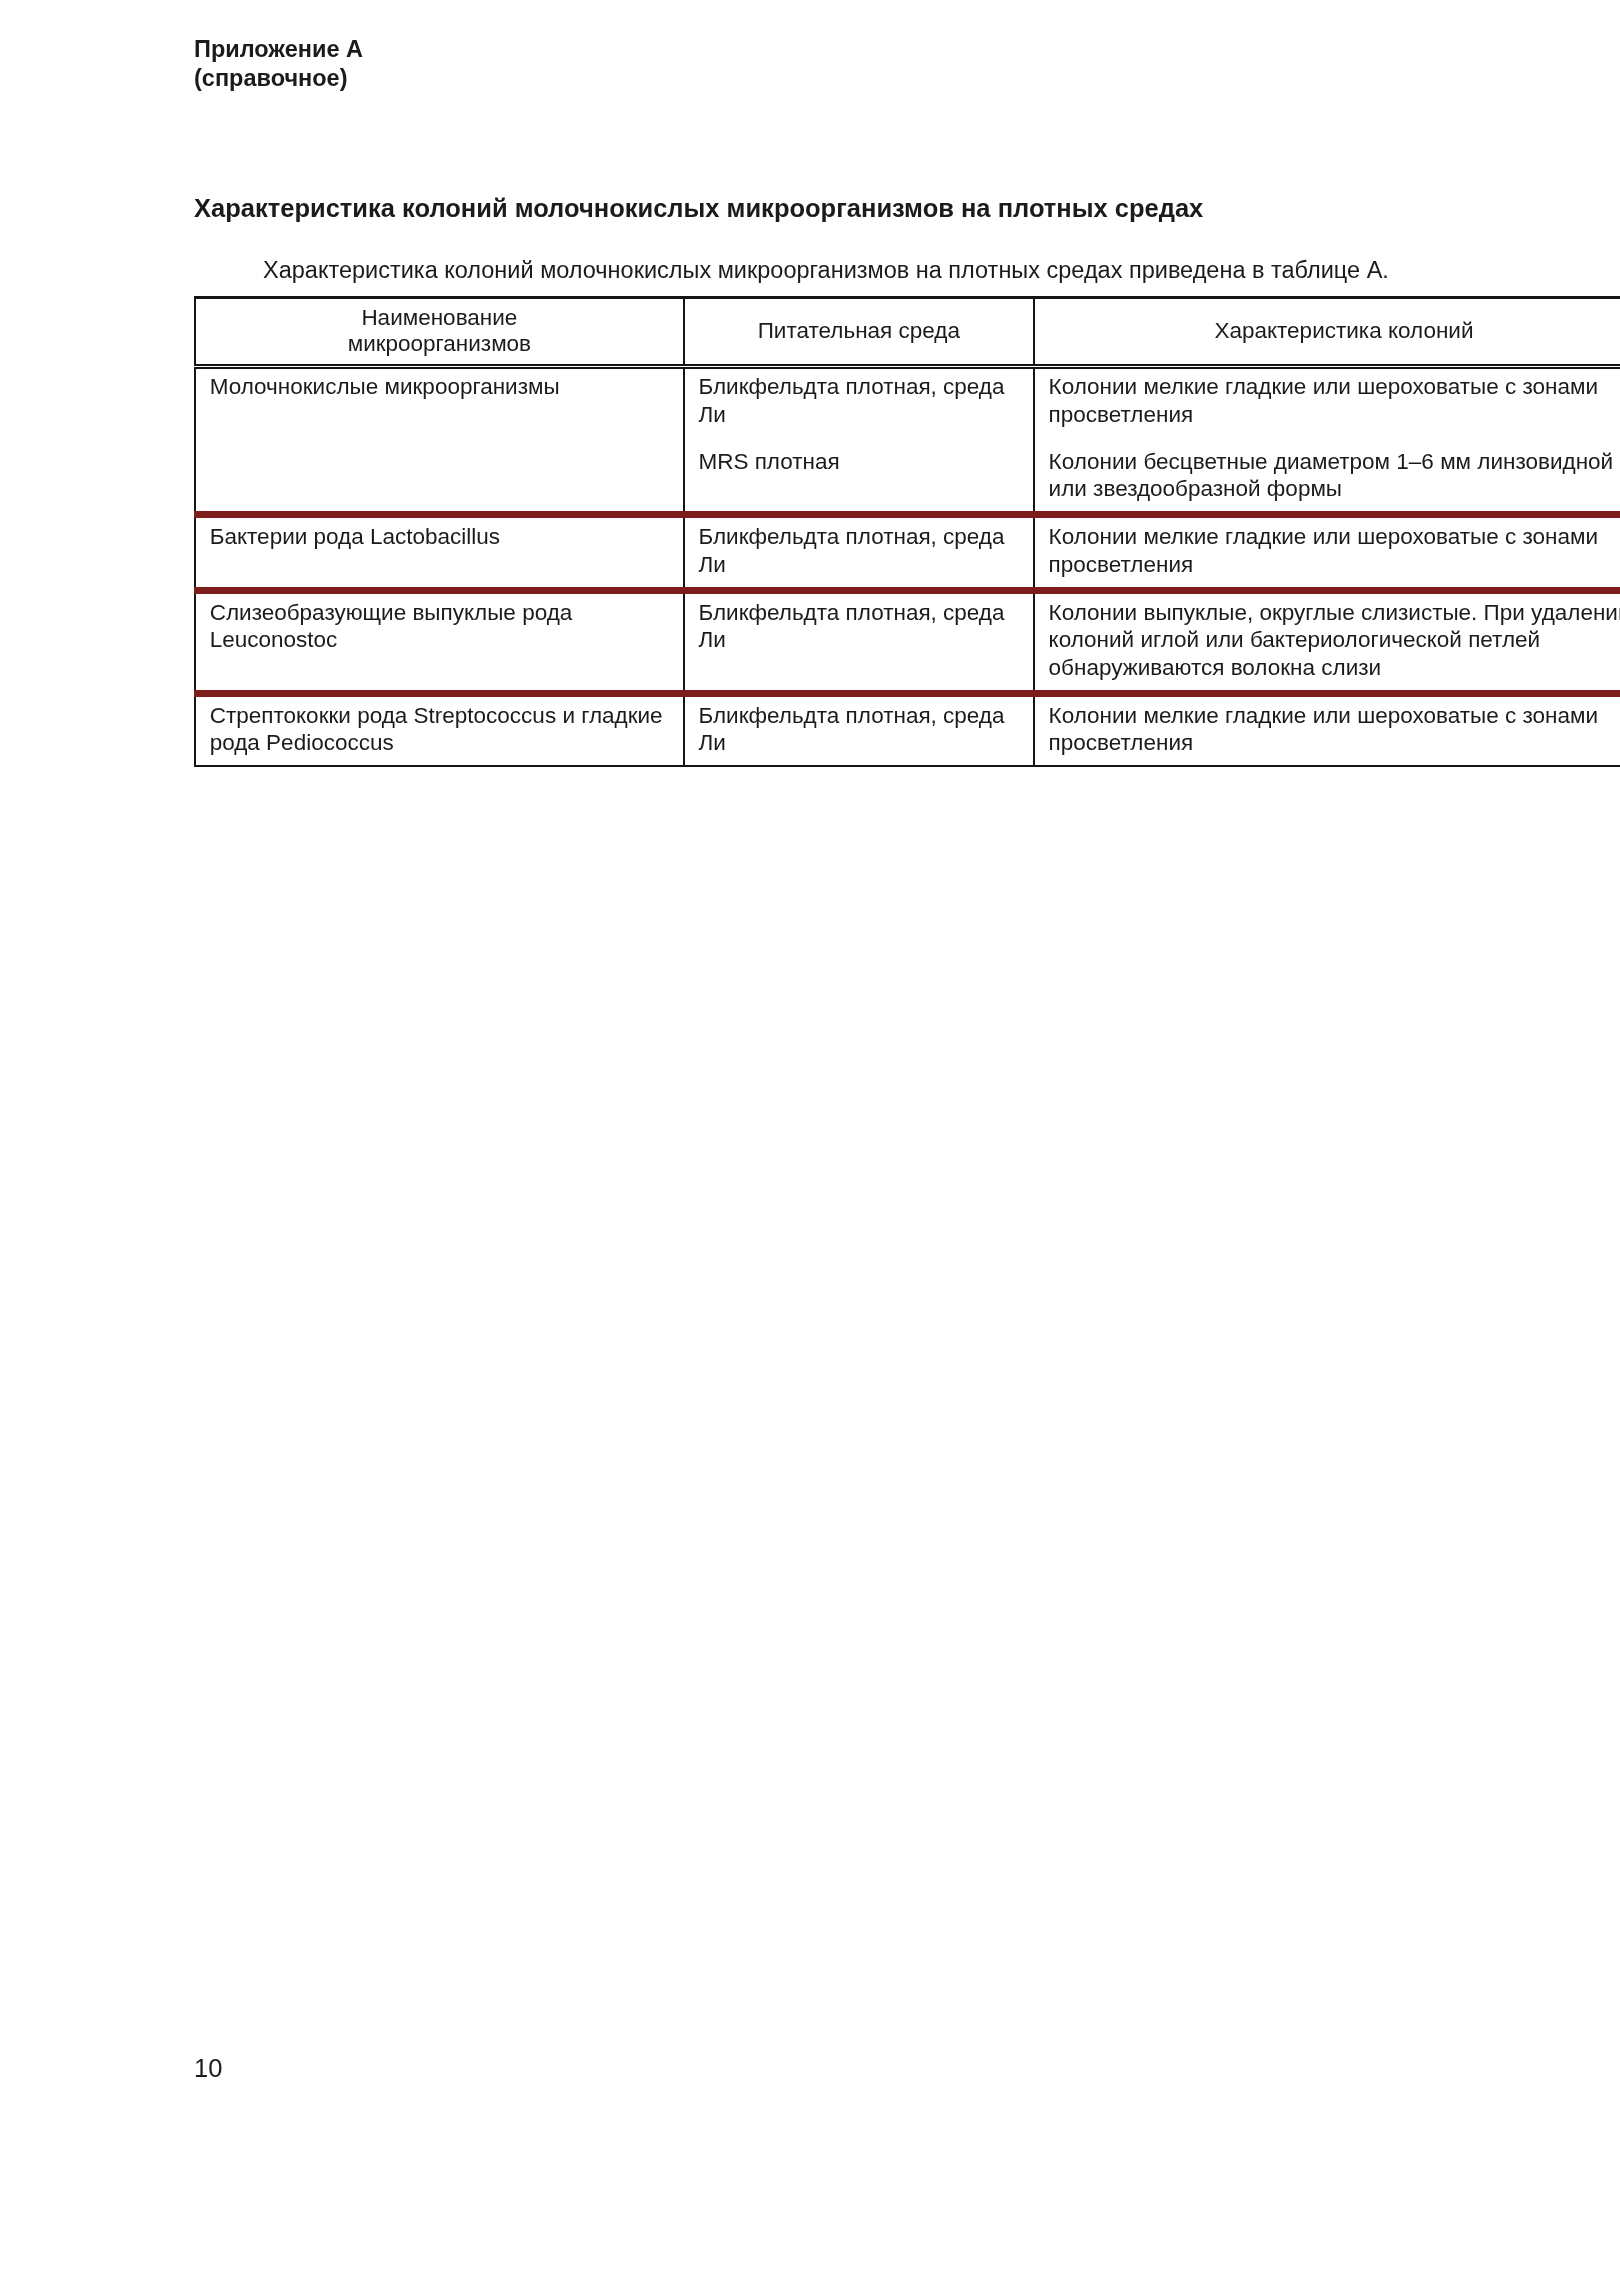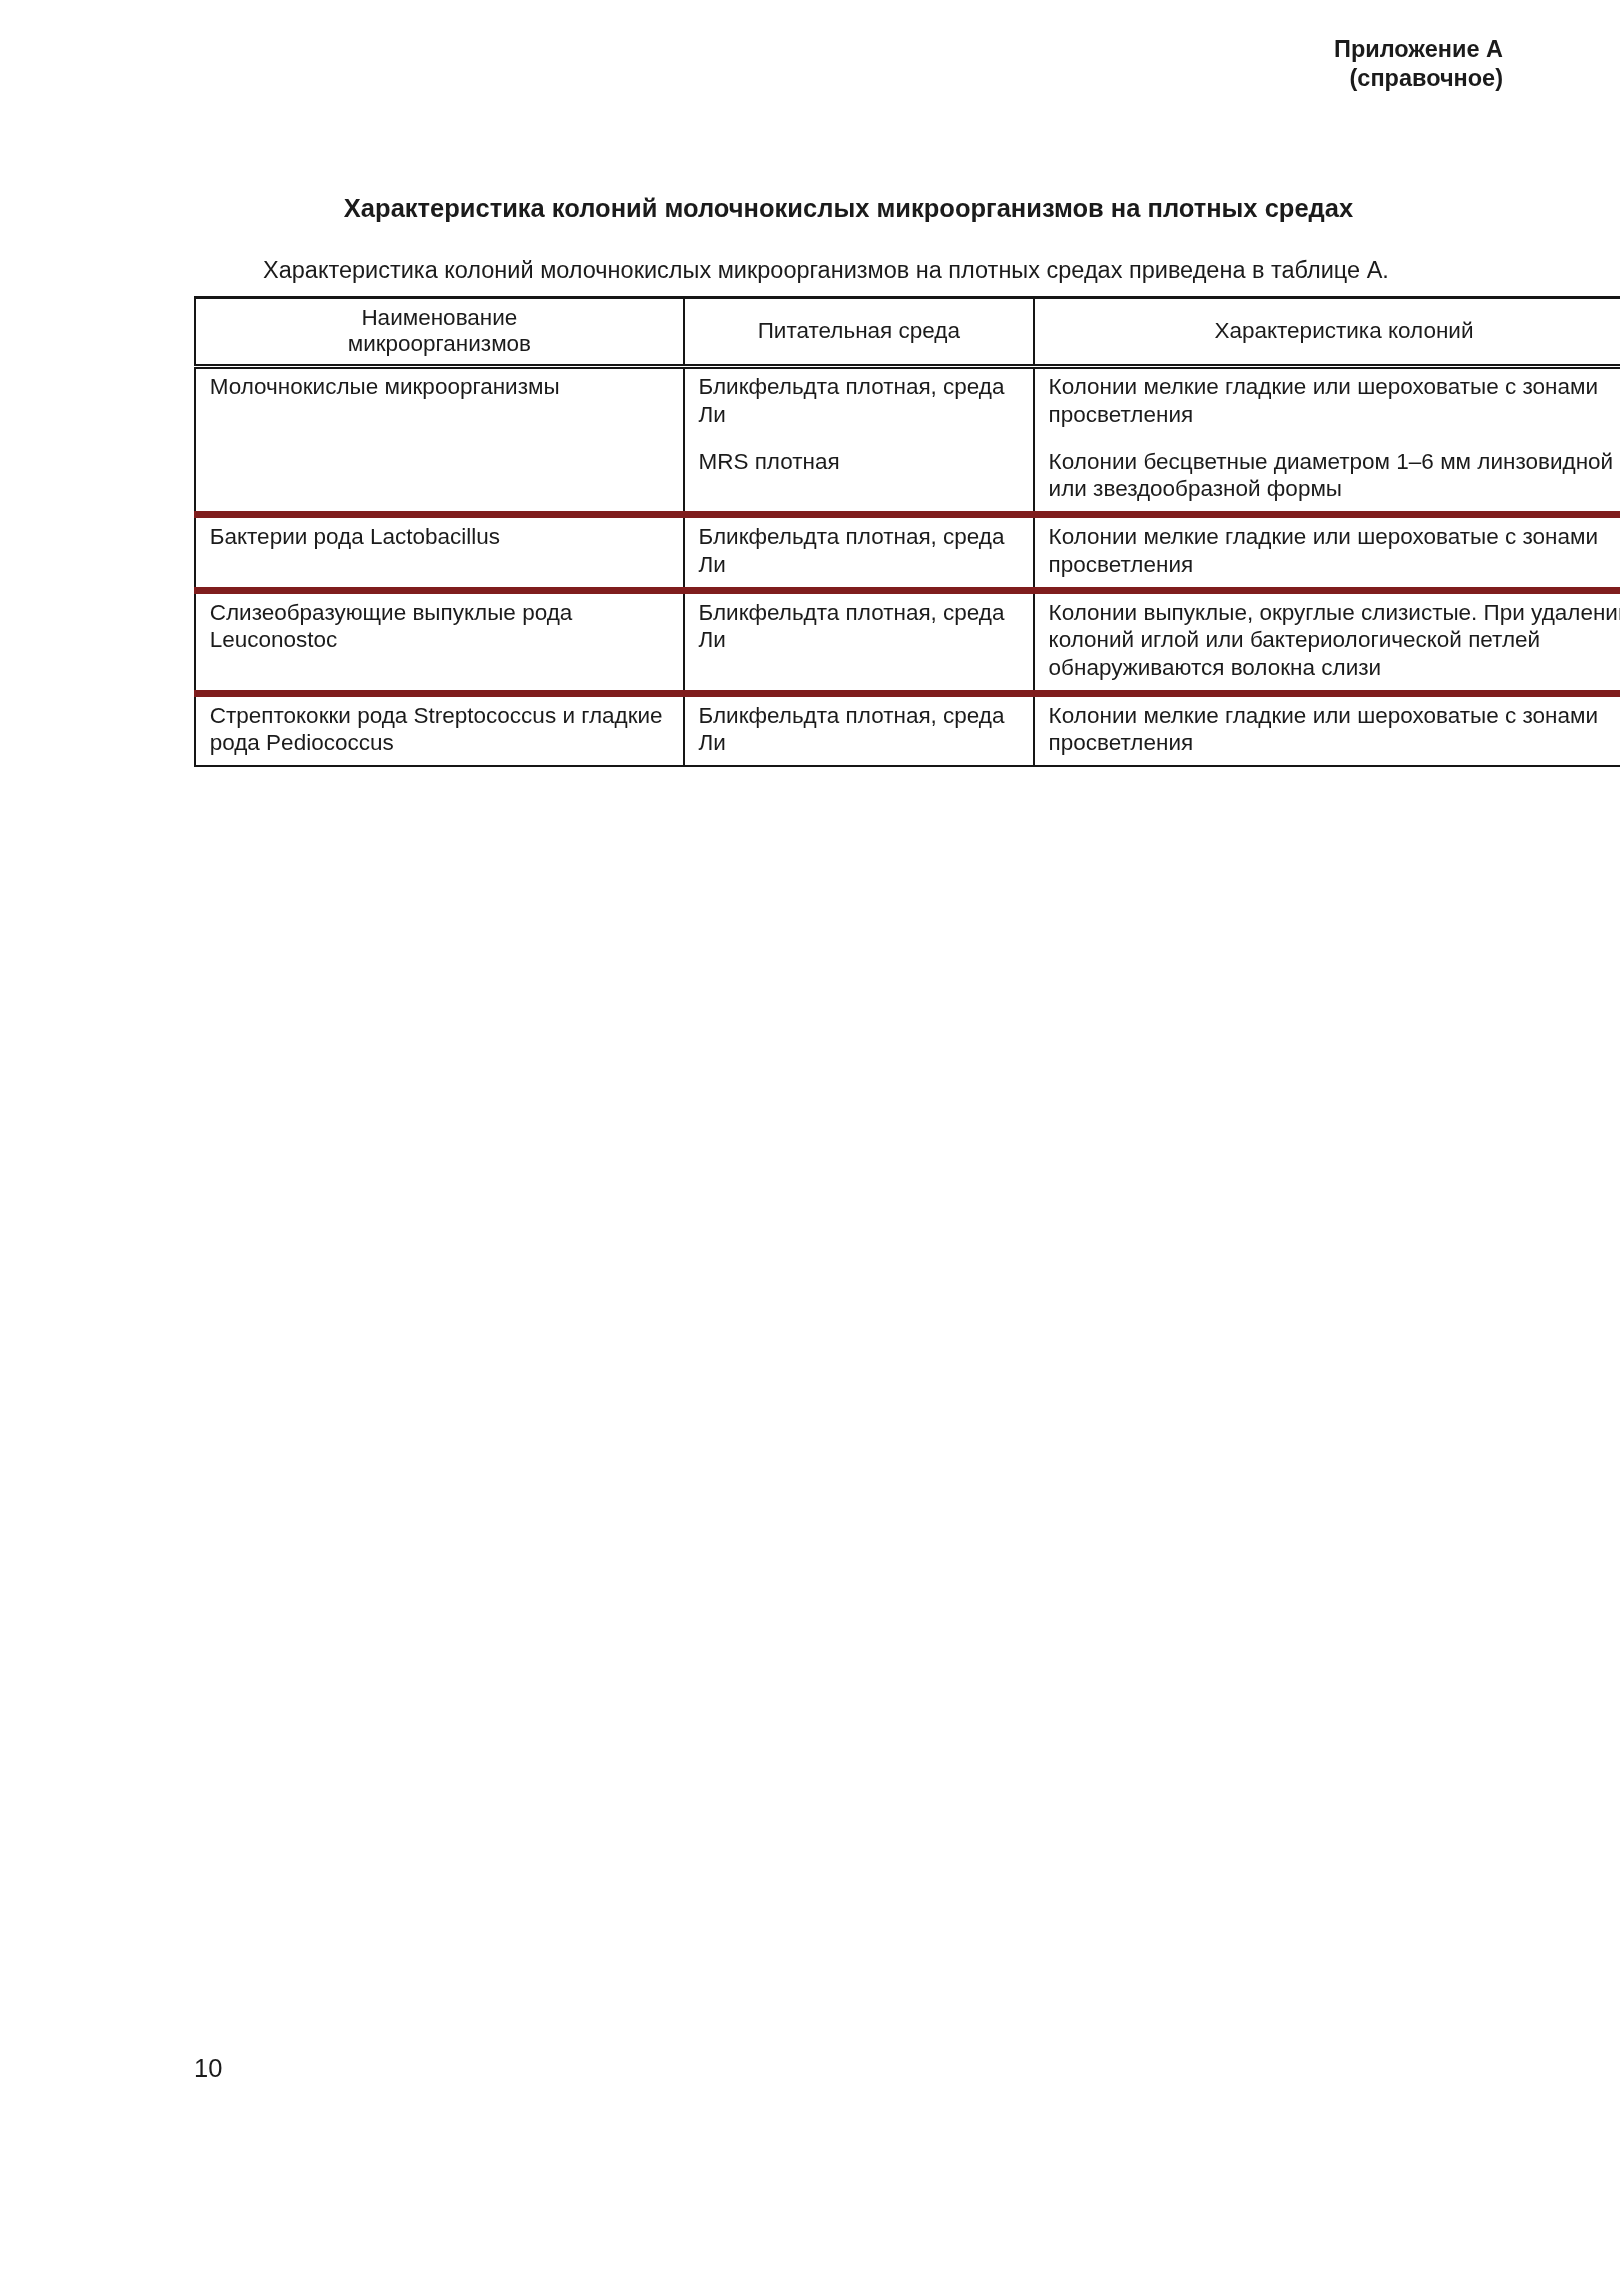--- a/index.html
+++ b/index.html
@@ -22,28 +22,27 @@
     box-sizing: border-box;
   }
   .doc-number {
     margin-top: 149px;
     font-size: 26.5px;
     font-weight: bold;
     letter-spacing: 0.5px;
   }
   .appendix {
     margin-top: 35px;
-    text-align: right;
+    text-align: left;
     font-size: 23.5px;
     font-weight: bold;
     line-height: 29px;
   }
   .section-title {
     margin: 100px 0 0 0;
-    text-align: center;
     font-size: 25.5px;
     font-weight: bold;
     line-height: 31px;
   }
   .intro {
     margin: 32px 0 0 0;
     font-size: 23.5px;
     line-height: 28px;
     text-indent: 69px;
   }

